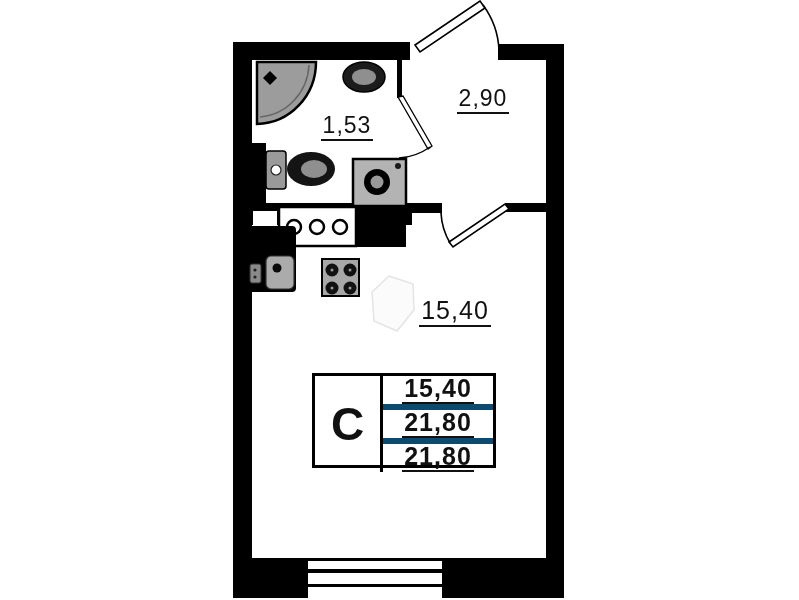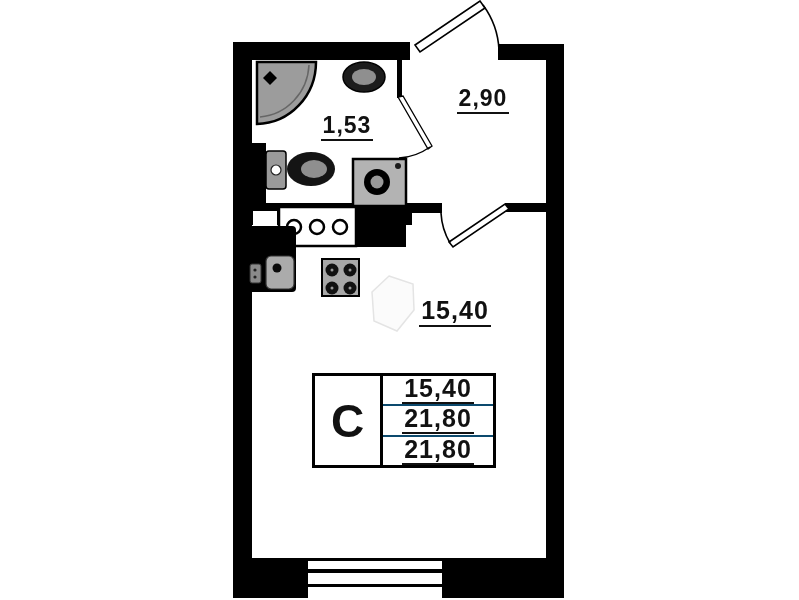--- a/index.html
+++ b/index.html
@@ -2,21 +2,21 @@
 <html><head>
 <meta charset="utf-8">
 <style>
   html,body{margin:0;padding:0;background:#ffffff;}
   #canvas{
     position:relative;width:799px;height:600px;background:#ffffff;overflow:hidden;
     font-family:"Liberation Sans",sans-serif;
   }
   #plan-svg{position:absolute;left:0;top:0;}
   .lbl{
-    position:absolute;font-weight:bold;color:#111;text-align:center;
+    position:absolute;font-weight:normal;color:#111;text-align:center;
     letter-spacing:1px;
   }
   .lbl span{border-bottom:2px solid #111;padding:0 2px 1px 2px;}
   .lbl-bath{left:314px;top:112px;width:66px;font-size:23px;}
   .lbl-hall{left:448px;top:85px;width:70px;font-size:23px;}
   .lbl-room{left:410px;top:296px;width:90px;font-size:25px;}
   
   #legend{
     position:absolute;left:312px;top:373px;width:184px;height:95px;
     border:3px solid #000;box-sizing:border-box;background:#fff;
@@ -24,21 +24,21 @@
   }
   #legend .type-cell{
     grid-row:1 / span 3;border-right:3px solid #000;
     display:flex;align-items:center;justify-content:center;
     font-size:46px;font-weight:bold;color:#111;
   }
   #legend .val-cell{
     display:flex;align-items:center;justify-content:center;
     font-size:25px;font-weight:bold;color:#111;line-height:1;
   }
-  #legend .val-cell + .val-cell2, #legend .r2, #legend .r3{border-top:2px solid #0c4a6e;}
+  #legend .val-cell + .val-cell2, #legend .r2, #legend .r3{border-top:6px solid #0c4a6e;}
   #legend .val-cell span{border-bottom:2px solid #111;padding:0 2px 1px 2px;letter-spacing:1px;}
 </style>
 </head>
 <body>
 
 <div id="canvas">
 
   <svg id="plan-svg" width="799" height="600" viewBox="0 0 799 600">
 
     <g fill="#000">

